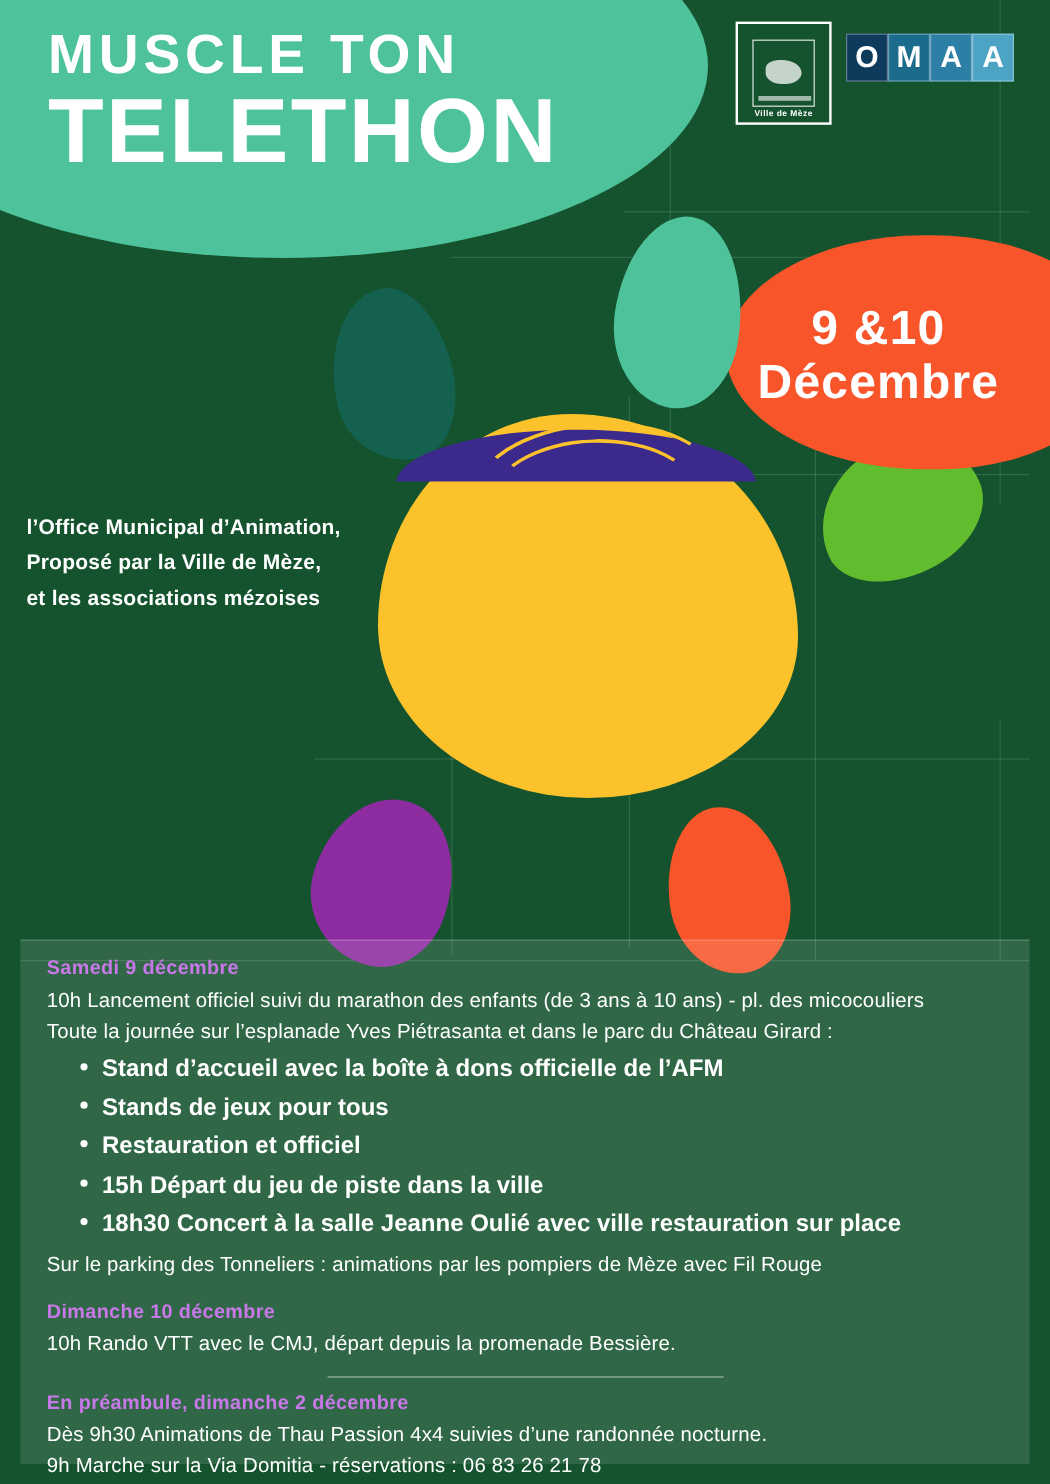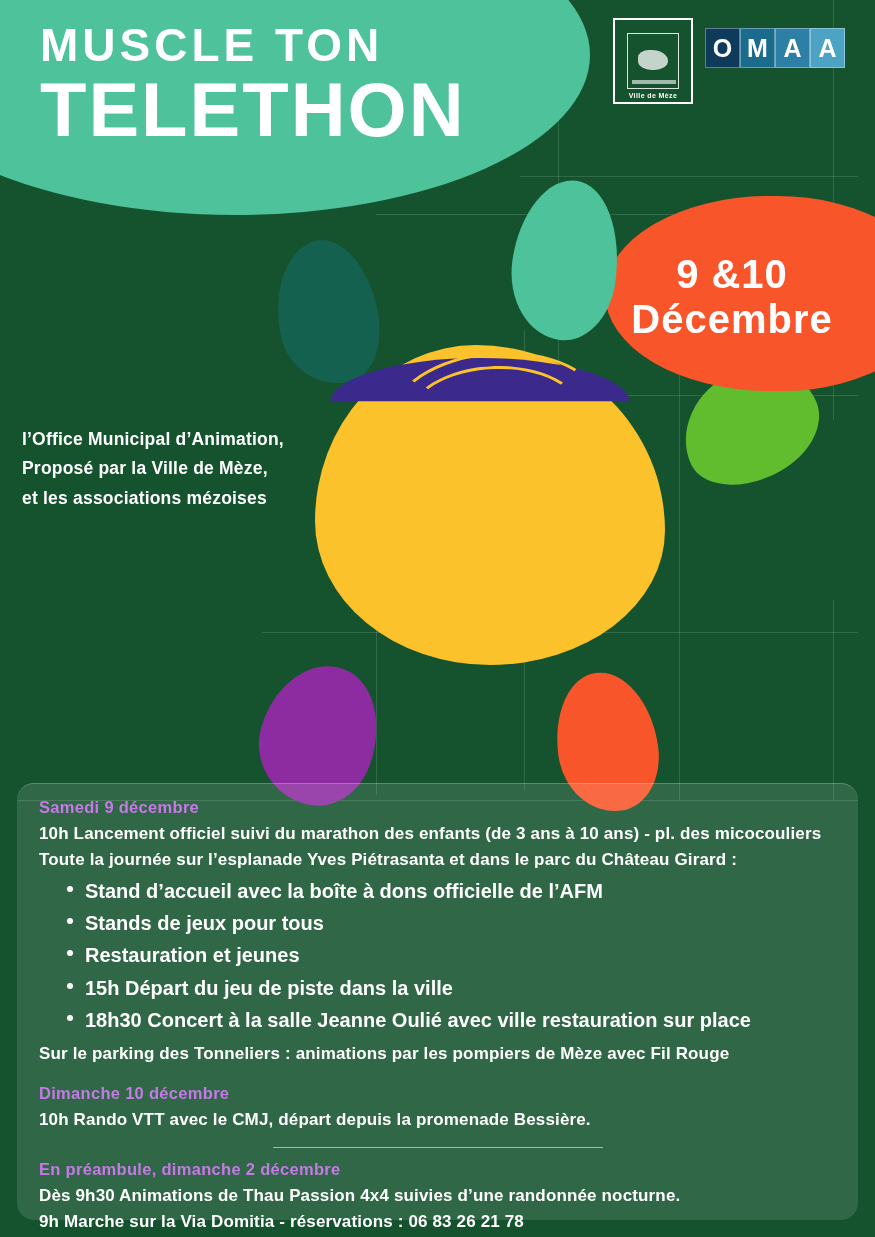--- a/index.html
+++ b/index.html
@@ -245,32 +245,31 @@
     position: absolute;
     left: 17px;
     top: 783px;
     width: 841px;
     height: 437px;
     background: rgba(255,255,255,0.12);
     border-top: 1px solid rgba(255,255,255,0.22);
     padding: 14px 22px 0 22px;
     color: #ffffff;
     z-index: 9;
-    border-radius: 17px;
   }
   .day-head {
     color: #c878e8;
     font-size: 16.5px;
     font-weight: bold;
     letter-spacing: 0.3px;
     margin-bottom: 4px;
   }
   .line {
     font-size: 17px;
-    font-weight: bold;
+    font-weight: normal;
     line-height: 1.52;
     letter-spacing: 0.15px;
   }
   ul.bullets {
     list-style: none;
     margin: 2px 0 4px 0;
     padding: 0;
   }
   ul.bullets li {
     position: relative;
@@ -355,21 +354,21 @@
   </div>
 
   <div id="programme">
 
     <div class="day-head">Samedi 9 décembre</div>
     <div class="line">10h Lancement officiel suivi du marathon des enfants (de 3 ans à 10 ans) - pl. des micocouliers</div>
     <div class="line">Toute la journée sur l’esplanade Yves Piétrasanta et dans le parc du Château Girard :</div>
     <ul class="bullets">
       <li>Stand d’accueil avec la boîte à dons officielle de l’AFM</li>
       <li>Stands de jeux pour tous</li>
-      <li>Restauration et jeunes</li>
+      <li>Restauration et officiel</li>
       <li>15h Départ du jeu de piste dans la ville</li>
       <li>18h30 Concert à la salle Jeanne Oulié avec ville restauration sur place</li>
     </ul>
     <div class="line">Sur le parking des Tonneliers : animations par les pompiers de Mèze avec Fil Rouge</div>
 
     <div class="spacer-md"></div>
 
     <div class="day-head">Dimanche 10 décembre</div>
     <div class="line">10h Rando VTT avec le CMJ, départ depuis la promenade Bessière.</div>
 

